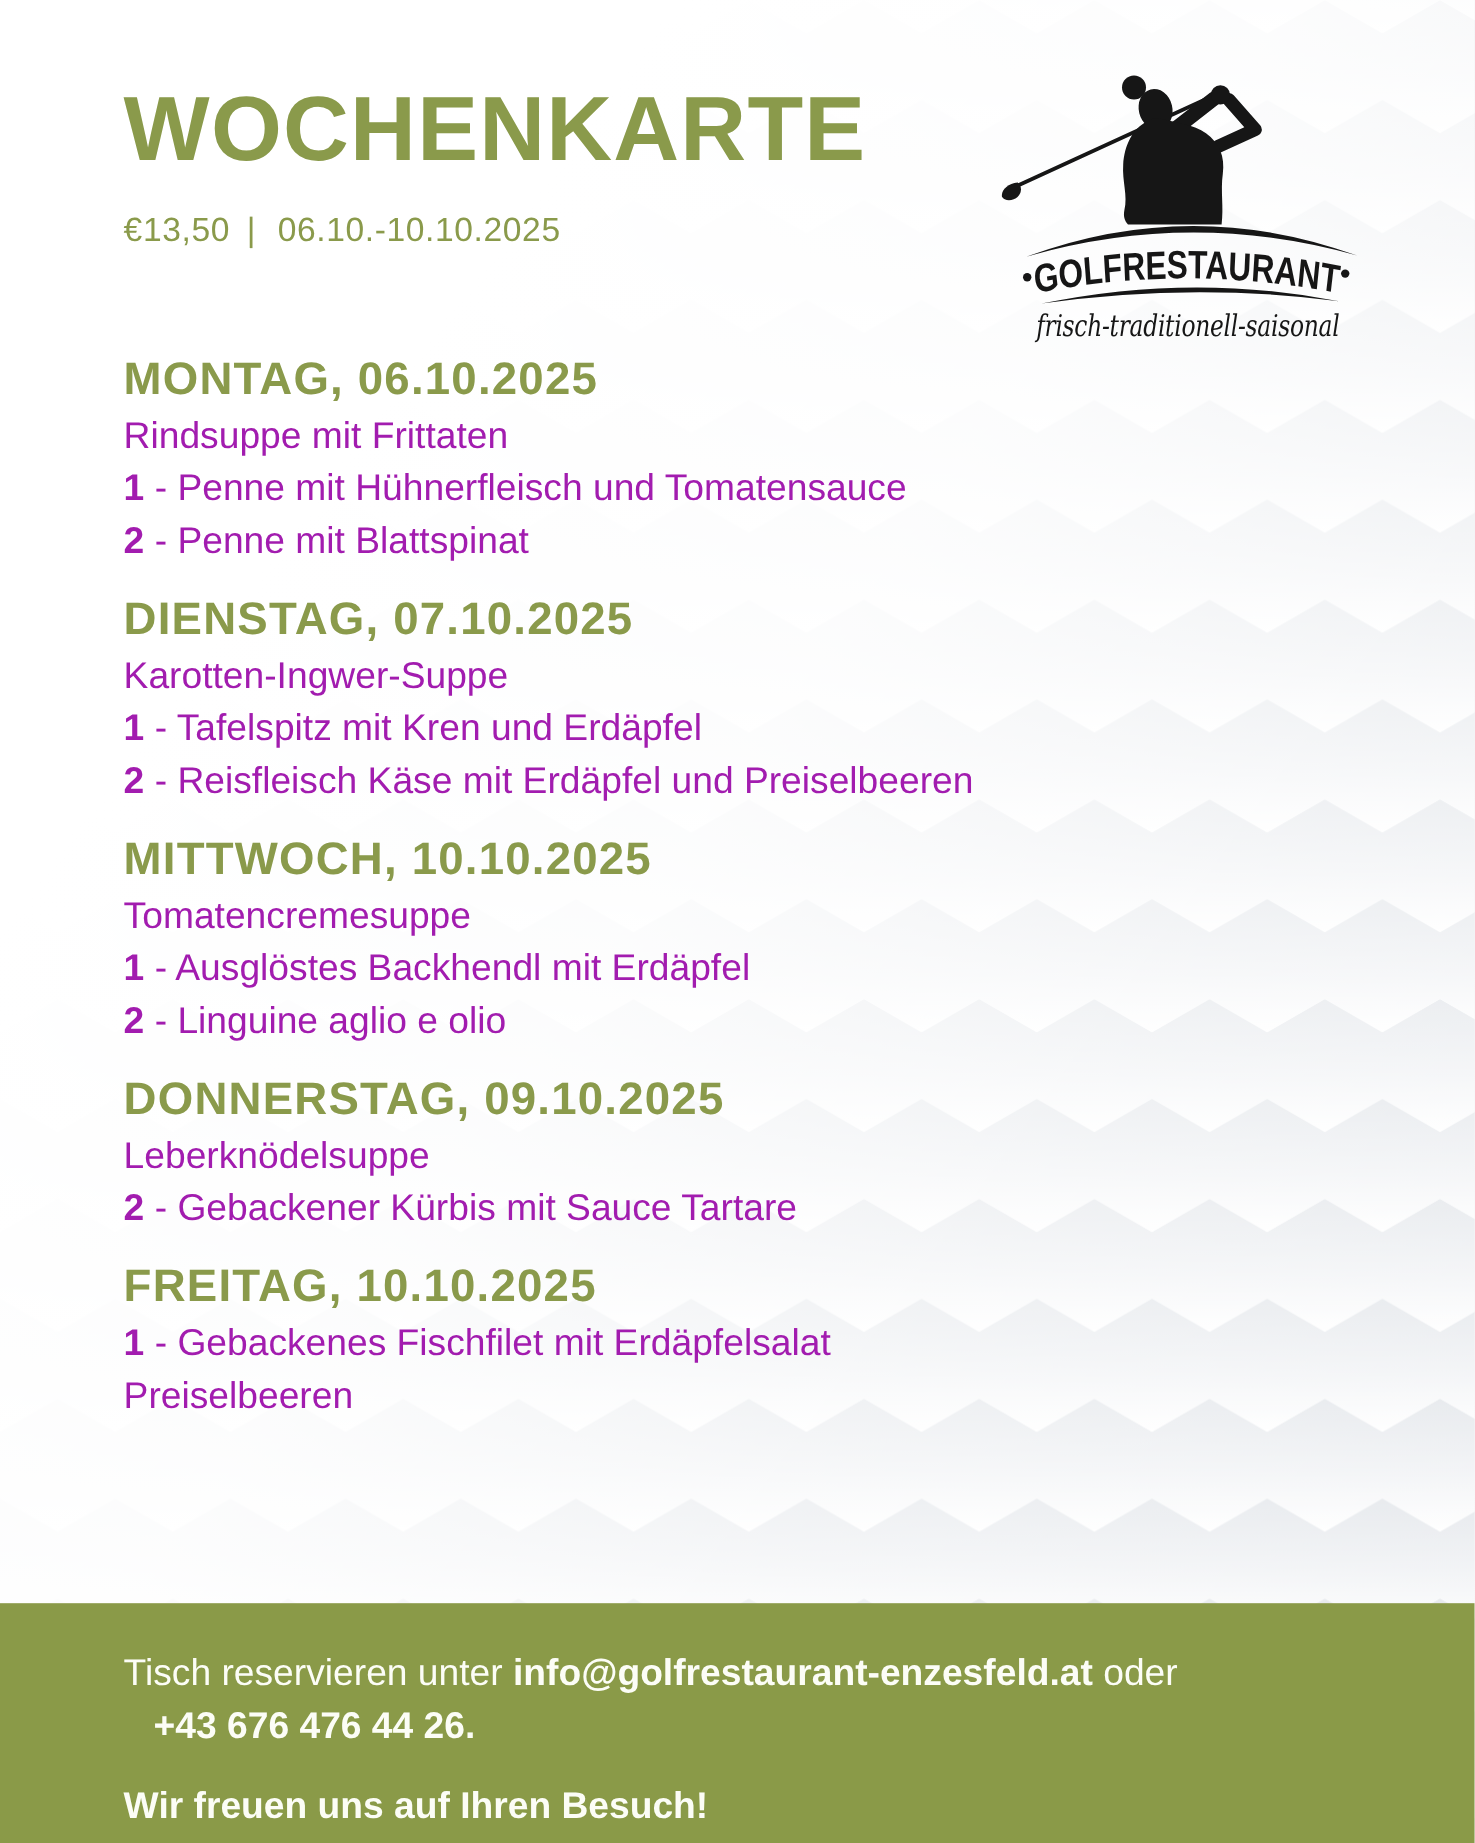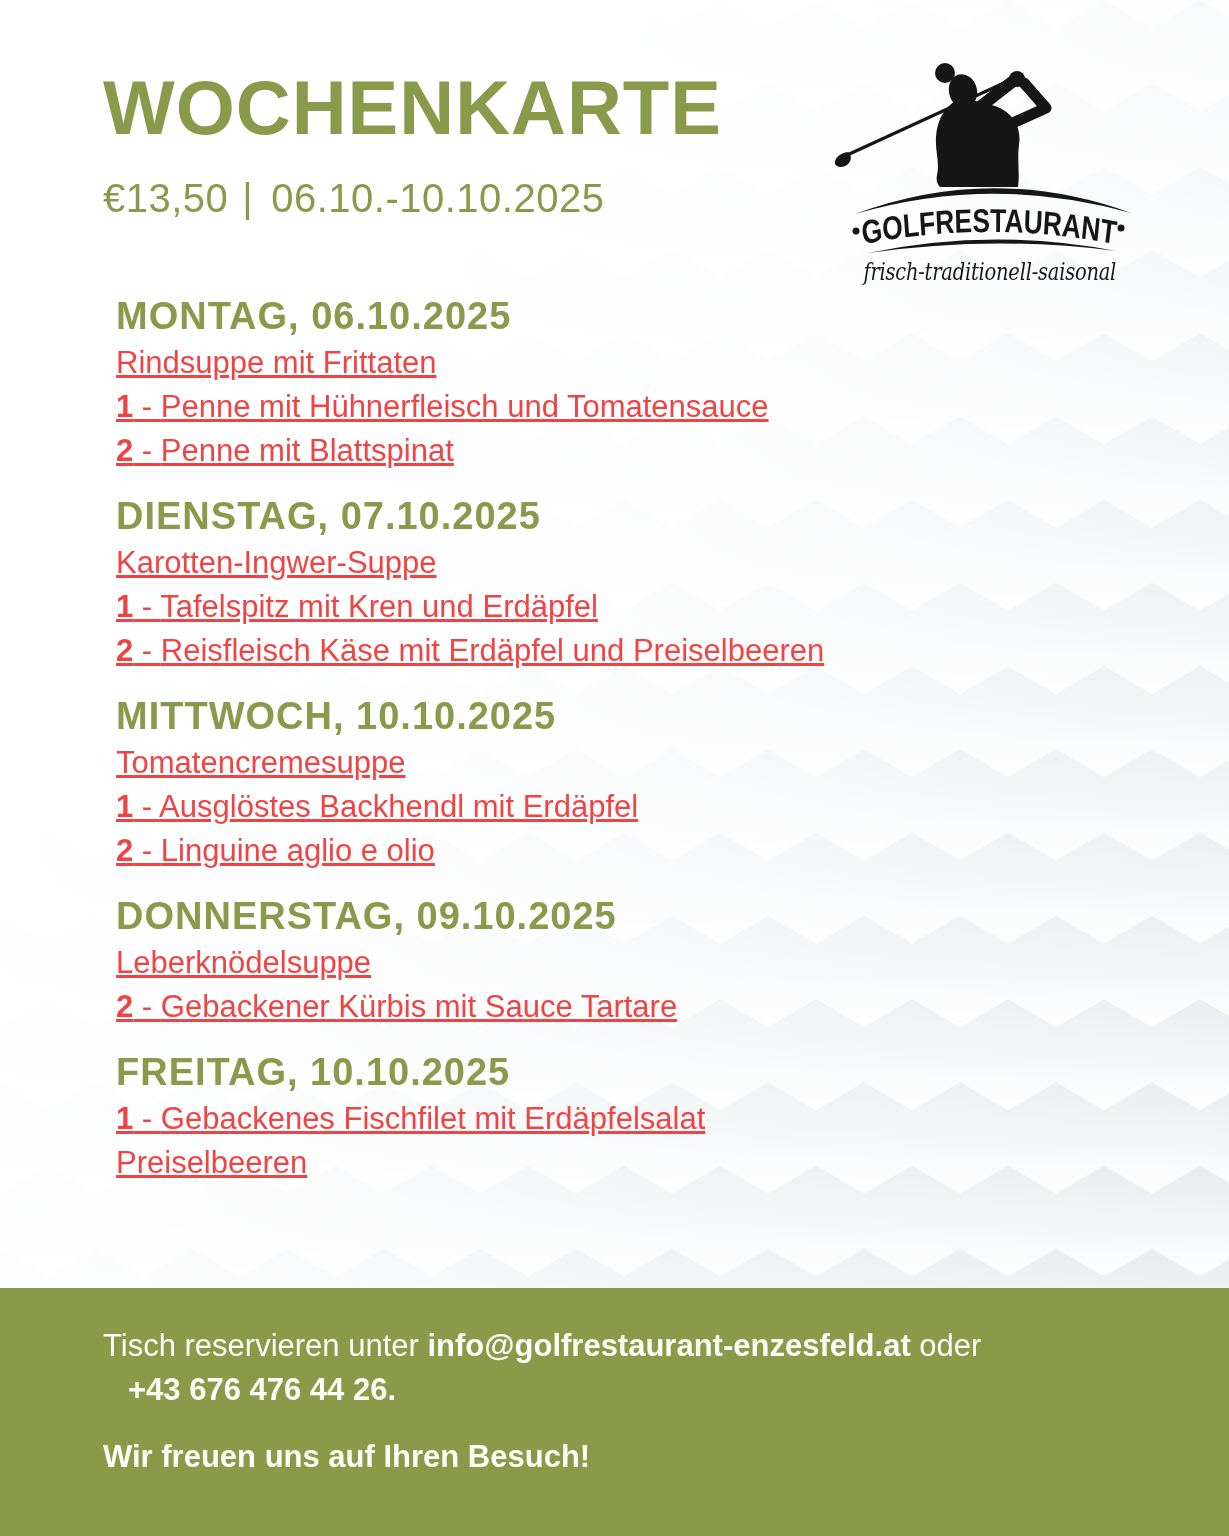--- a/index.html
+++ b/index.html
@@ -26,43 +26,43 @@
       rgba(255,255,255,0.10) 96%);
     pointer-events:none;
   }
 
   .header { position:absolute; left:103px; top:70px; z-index:2; }
   .title {
     font-size:76px; line-height:1; font-weight:700;
     letter-spacing:1px; color:#8a9a4b;
   }
   .subtitle {
-    margin-top:30px; font-size:40px; color:#8a9a4b;
+    margin-top:30px; font-size:28px; color:#8a9a4b;
     letter-spacing:0.5px; display:flex; align-items:center; font-weight:400;
   }
   .sep-pipe { margin:0 18px 0 14px; font-weight:300; }
 
   .logo { position:absolute; left:833px; top:44px; z-index:2; }
   .logo .banner-text { font-weight:700; font-size:33px; letter-spacing:0px;
     font-family:"Liberation Sans", sans-serif; fill:#161616; }
   .logo .tagline-text { font-style:italic; font-size:25px; letter-spacing:-0.3px;
     font-family:"DejaVu Serif", serif; fill:#161616; }
 
-  .menu { position:absolute; left:116px; top:292px; z-index:2; }
+  .menu { position:absolute; left:103px; top:292px; z-index:2; }
   .day { margin-bottom:19px; }
   .day-heading {
     font-size:38px; line-height:49px; font-weight:700;
     letter-spacing:1px; color:#8a9a4b; margin-bottom:0;
   }
-  .menu-line { font-size:31px; line-height:44px; color:#ef4444; font-weight:400;text-decoration:underline; }
+  .menu-line { font-size:31px; line-height:44px; color:#a21caf; font-weight:400; }
   .menu-line .num { font-weight:700; }
   .pre { white-space:pre; }
 
   .footer {
-    position:absolute; left:0; bottom:0; width:100%; height:248px;
+    position:absolute; left:0; bottom:0; width:100%; height:200px;
     background:#8a9a48; z-index:2;
     padding:36px 60px 0 103px; color:#fcfdf6;
   }
   .f-line { font-size:31px; line-height:44px; font-weight:400; }
   .f-line b { font-weight:700; }
   .f-line.bold { font-weight:700;margin-left:25px; }
   .f-closing { font-size:31px; line-height:44px; font-weight:700; margin-top:23px; }
 </style>
 </head>
 <body>

